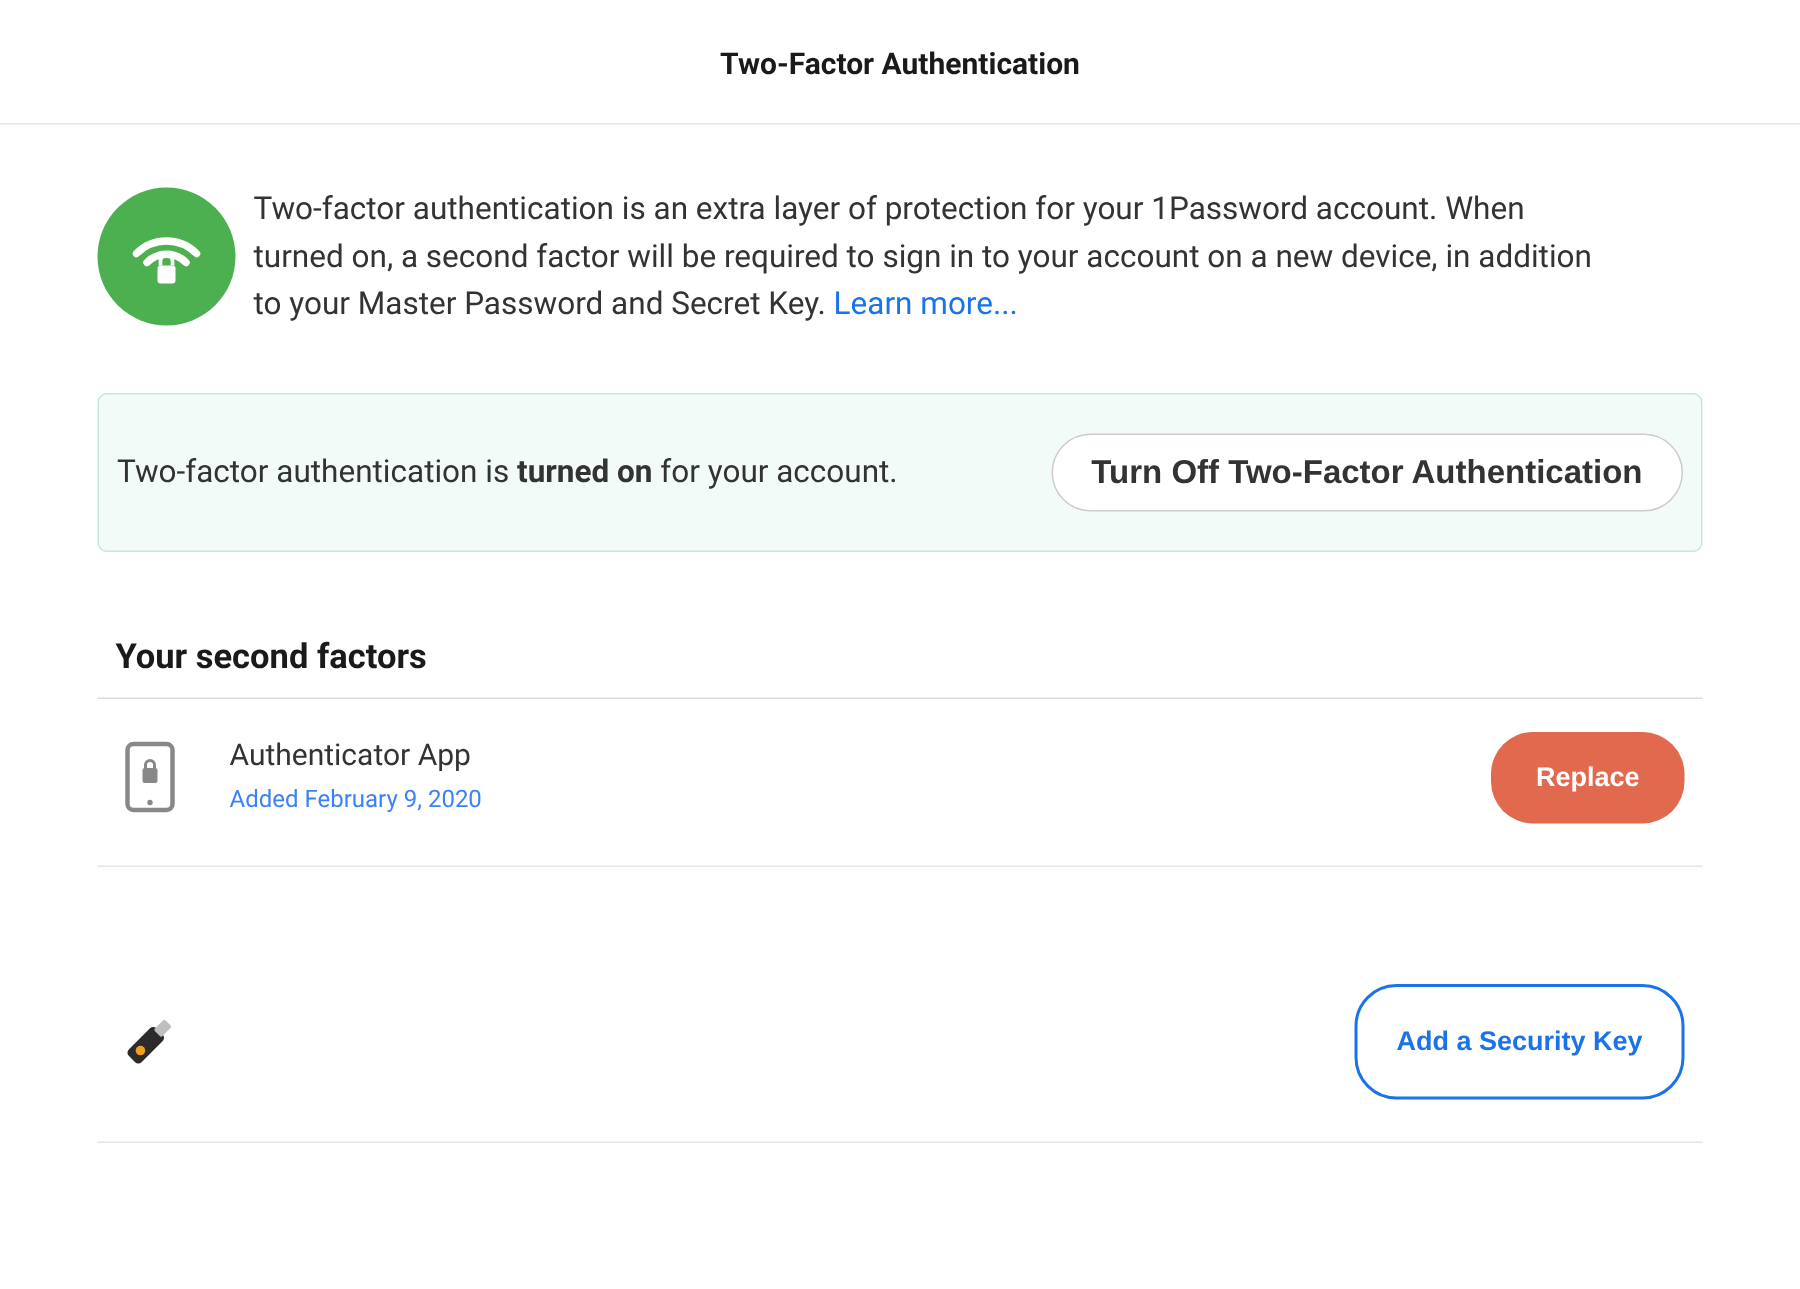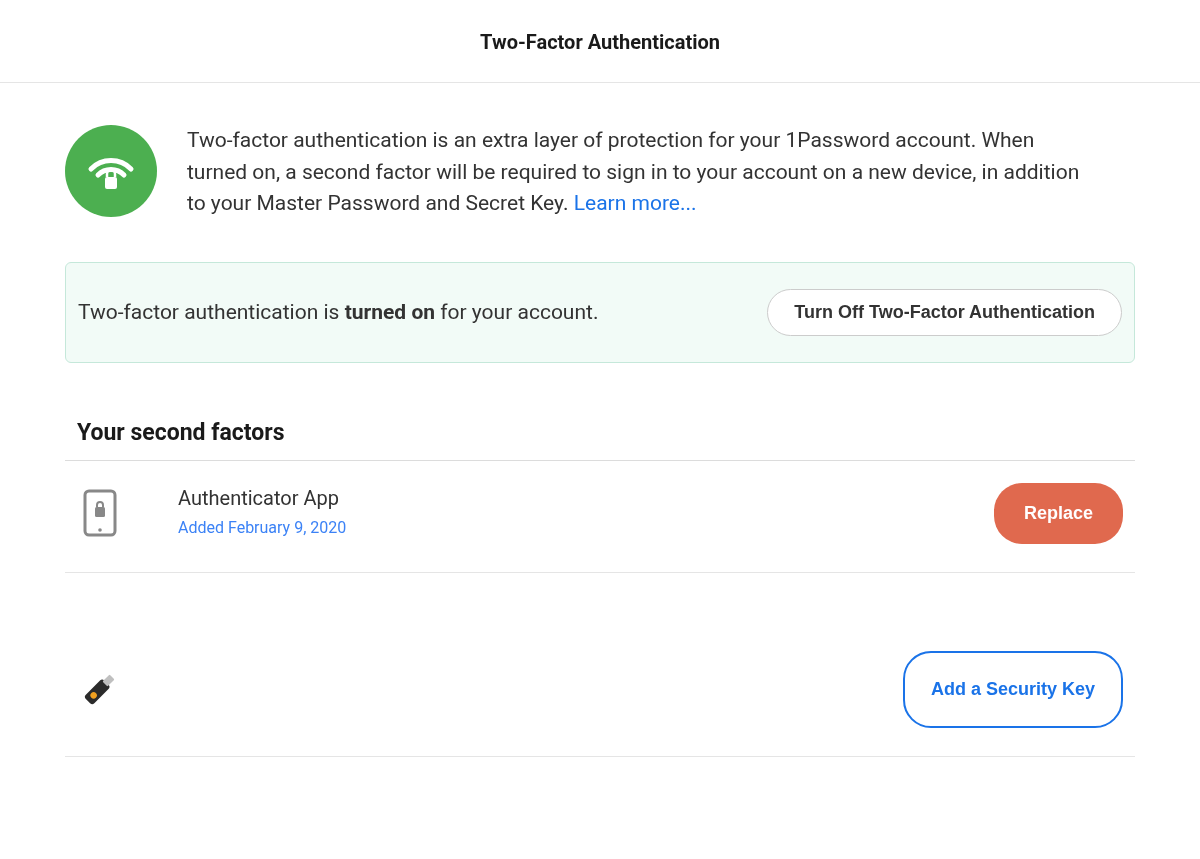--- a/index.html
+++ b/index.html
@@ -25,21 +25,21 @@
       border-top: 1px solid #e5e5e5;
       width: 100%;
     }
     .content-wrapper {
       padding: 0 65px;
     }
     .intro-section {
       display: flex;
       align-items: flex-start;
       padding: 42px 0 30px 0;
-      gap: 30px;
+      gap: 12px;
     }
     .intro-icon-circle {
       width: 92px;
       height: 92px;
       border-radius: 50%;
       background: #4CAF50;
       display: flex;
       align-items: center;
       justify-content: center;
       flex-shrink: 0;
@@ -71,38 +71,37 @@
       color: #333;
     }
     .status-text strong {
       font-weight: 700;
     }
     .turnoff-button {
       background: #ffffff;
       border: 1px solid #cccccc;
       border-radius: 28px;
       padding: 12px 26px;
-      font-size: 18px;
+      font-size: 22px;
       font-weight: 600;
       color: #333;
       cursor: pointer;
     }
     .section-heading {
       font-size: 23px;
       font-weight: 700;
       color: #1a1a1a;
       padding: 0 12px 14px 12px;
       border-bottom: 1px solid #dcdcdc;
     }
     .factor-row {
       display: flex;
       align-items: center;
       padding: 22px 12px 28px 12px;
       border-bottom: 1px solid #e5e5e5;
-      gap: 25px;
     }
     .factor-icon {
       width: 46px;
       height: 46px;
       display: flex;
       align-items: center;
       justify-content: center;
       flex-shrink: 0;
       margin-right: 30px;
     }

